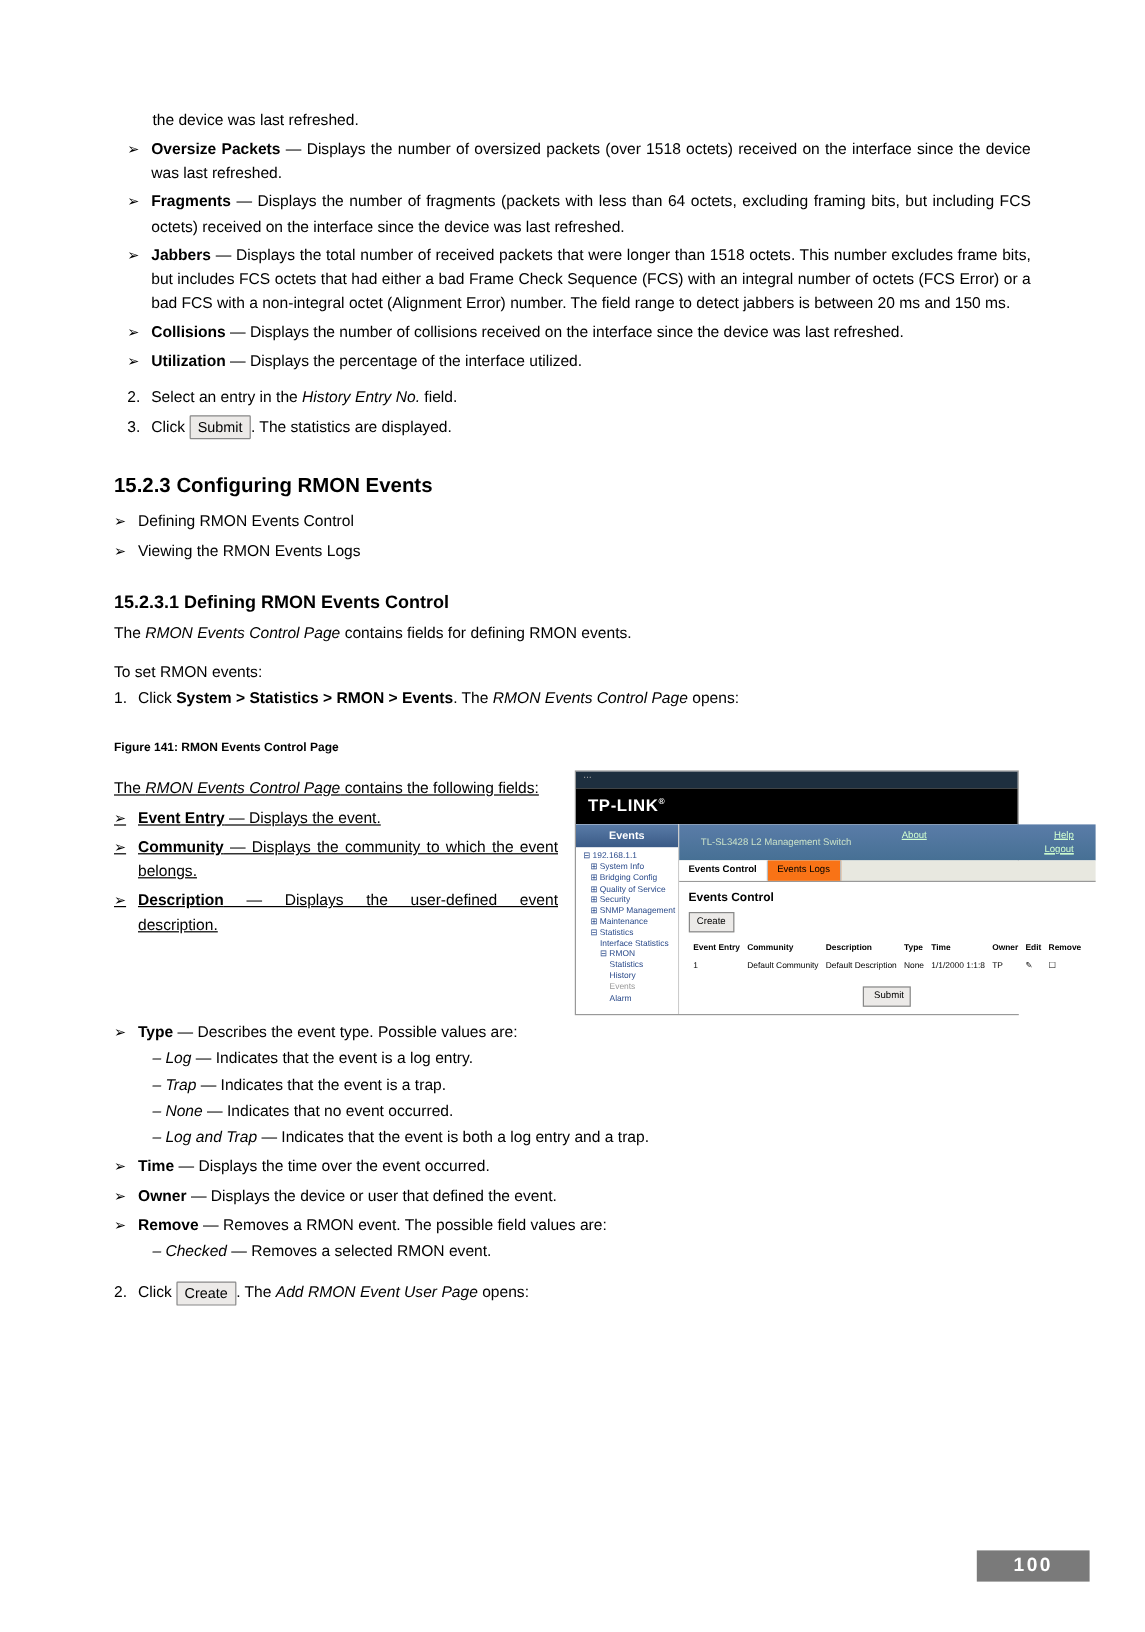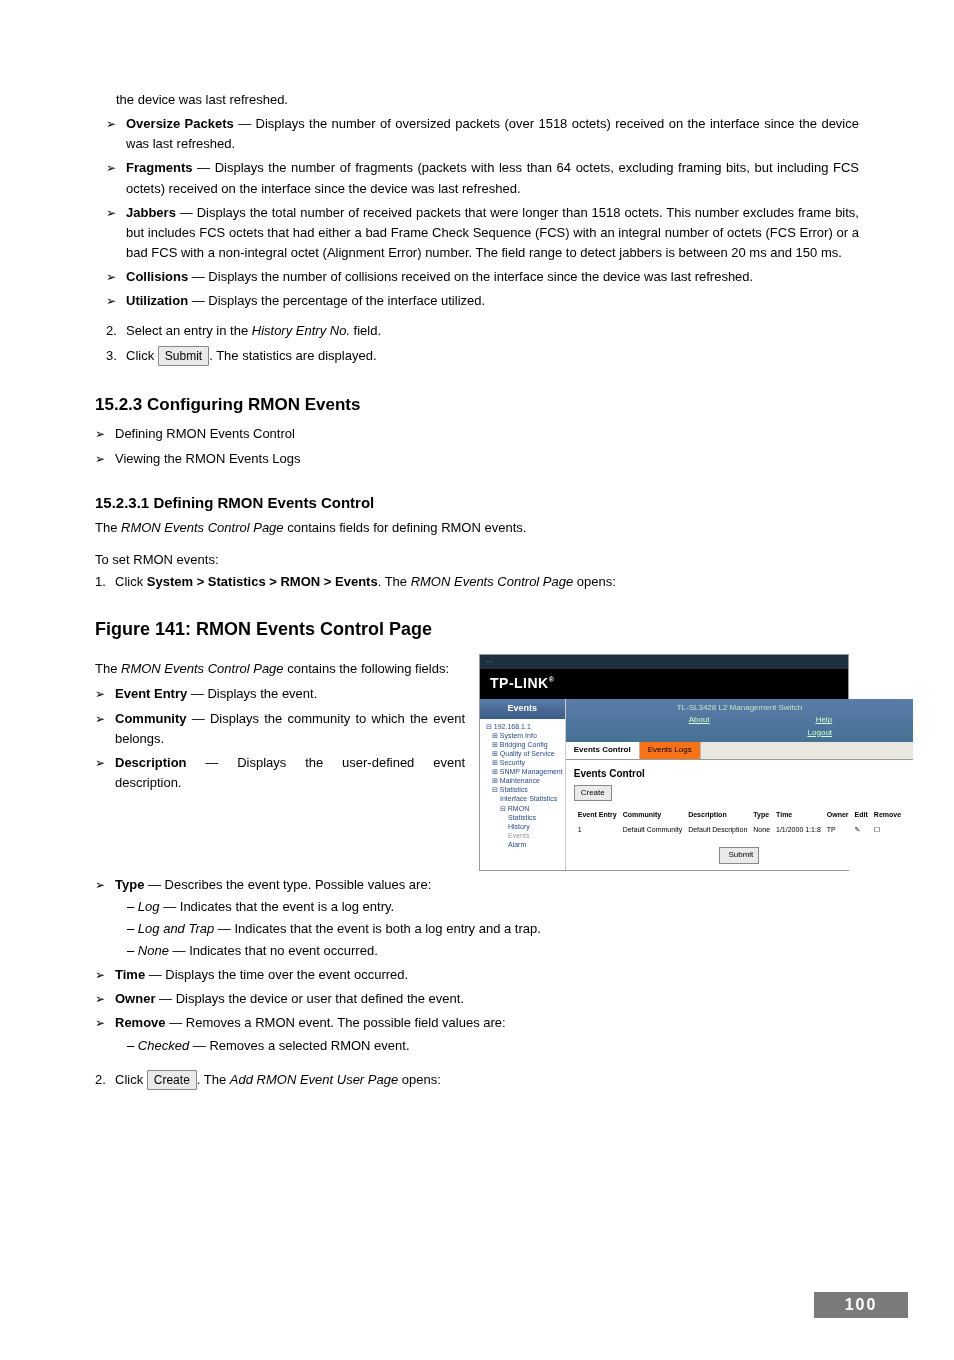--- a/index.html
+++ b/index.html
@@ -9,21 +9,21 @@
     background: #fff;
     font-family: Arial, Helvetica, sans-serif;
     font-size: 13px;
     color: #000;
     position: relative;
     line-height: 1.55;
   }
   .page {
     padding: 90px 95px 0 95px;
   }
-  .indent-text { margin-left: 21px; text-align: justify; }
+  .indent-text { margin-left: 32px; text-align: justify; }
   .bullet-row { display: flex; align-items: flex-start; margin-left: 11px; margin-top: 4px; }
   .bullet-sym { flex: 0 0 20px; font-size: 12px; color: #000; padding-top: 1px; }
   .bullet-body { flex: 1; text-align: justify; }
   .bold { font-weight: bold; }
   .italic { font-style: italic; }
   .num-row { display: flex; align-items: flex-start; margin-left: 11px; margin-top: 10px; }
   .num-sym { flex: 0 0 20px; }
   .num-body { flex: 1; text-align: justify; }
   .btn-inline {
     display: inline-block;
@@ -41,23 +41,23 @@
     margin-top: 26px;
     margin-bottom: 6px;
   }
   h3.subsec {
     font-size: 15px;
     font-weight: bold;
     margin-top: 22px;
     margin-bottom: 4px;
   }
   .para { margin-top: 4px; }
-  .fig-caption { font-weight: bold; margin-top: 24px; font-size: 18px; }
+  .fig-caption { font-weight: bold; margin-top: 24px; font-size: 10px; }
   .two-col { display: flex; margin-top: 10px; gap: 14px; }
-  .col-left { flex: 0 0 370px; }
+  .col-left { flex: 0 0 370px; text-decoration: underline; }
   .col-left .bullet-row { margin-left: 0; }
   .col-right { flex: 1; }
   .screenshot {
     width: 370px;
     border: 1px solid #999;
     font-family: Tahoma, Arial, sans-serif;
     font-size: 8px;
   }
   .scr-top { background: #1e2f3f; height: 14px; display:flex; align-items:center; padding-left:6px; }
   .scr-top-dots { font-size:7px; color:#aaa; }
@@ -76,21 +76,21 @@
   .scr-tree div { white-space: nowrap; overflow: hidden; }
   .tr0 { padding-left: 4px; }
   .tr1 { padding-left: 10px; }
   .tr2 { padding-left: 18px; }
   .tr3 { padding-left: 26px; }
   .tr-sel { color: #999; }
   .scr-content { flex: 1; padding: 0; }
   .scr-titlebar {
     display: flex; align-items: center; justify-content: center;
     background: linear-gradient(#5a7ca8, #467094);
-    color: #c8e0c8; font-size: 8px; padding: 3px 6px; flex-direction: column;
+    color: #c8e0c8; font-size: 8px; padding: 3px 6px;
   }
   .scr-titlebar .r { display:flex; gap:14px; }
   .scr-titlebar .r span { color:#d0ffd0; text-decoration: underline; margin-left: 42px; }
   .scr-tabs { display:flex; background:#e8e8e0; border-bottom:1px solid #999; }
   .scr-tab { padding:2px 8px; font-size:8px; border-right:1px solid #bbb; background:#f97316; }
   .scr-tab.active { background:#fff; font-weight:bold; }
   .scr-body { background:#fff; padding:6px 8px; min-height:110px; }
   .scr-h { font-weight:bold; font-size:10px; margin-bottom:4px; }
   .scr-create {
     display:inline-block; background:#eceae8; border:1px solid #888;
@@ -265,22 +265,23 @@
         </div>
       </div>
     </div>
   </div>
 
   <div class="bullet-row" style="margin-left:0">
     <div class="bullet-sym">➢</div>
     <div class="bullet-body"><span class="bold">Type</span><span> — Describes the event type. Possible values are:</span></div>
   </div>
   <div class="sub-item"><span class="italic">– <span>Log</span></span><span> — Indicates that the event is a log entry.</span></div>
+  <div class="sub-item"><span class="italic">– <span>Trap</span></span><span> — Indicates that the event is a trap.</span></div>
+  <div class="sub-item"><span class="italic">– <span>None</span></span><span> — Indicates that no event occurred.</span></div>
   <div class="sub-item"><span class="italic">– <span>Log and Trap</span></span><span> — Indicates that the event is both a log entry and a trap.</span></div>
-  <div class="sub-item"><span class="italic">– <span>None</span></span><span> — Indicates that no event occurred.</span></div>
 
   <div class="bullet-row" style="margin-left:0">
     <div class="bullet-sym">➢</div>
     <div class="bullet-body"><span class="bold">Time</span><span> — Displays the time over the event occurred.</span></div>
   </div>
   <div class="bullet-row" style="margin-left:0">
     <div class="bullet-sym">➢</div>
     <div class="bullet-body"><span class="bold">Owner</span><span> — Displays the device or user that defined the event.</span></div>
   </div>
   <div class="bullet-row" style="margin-left:0">

